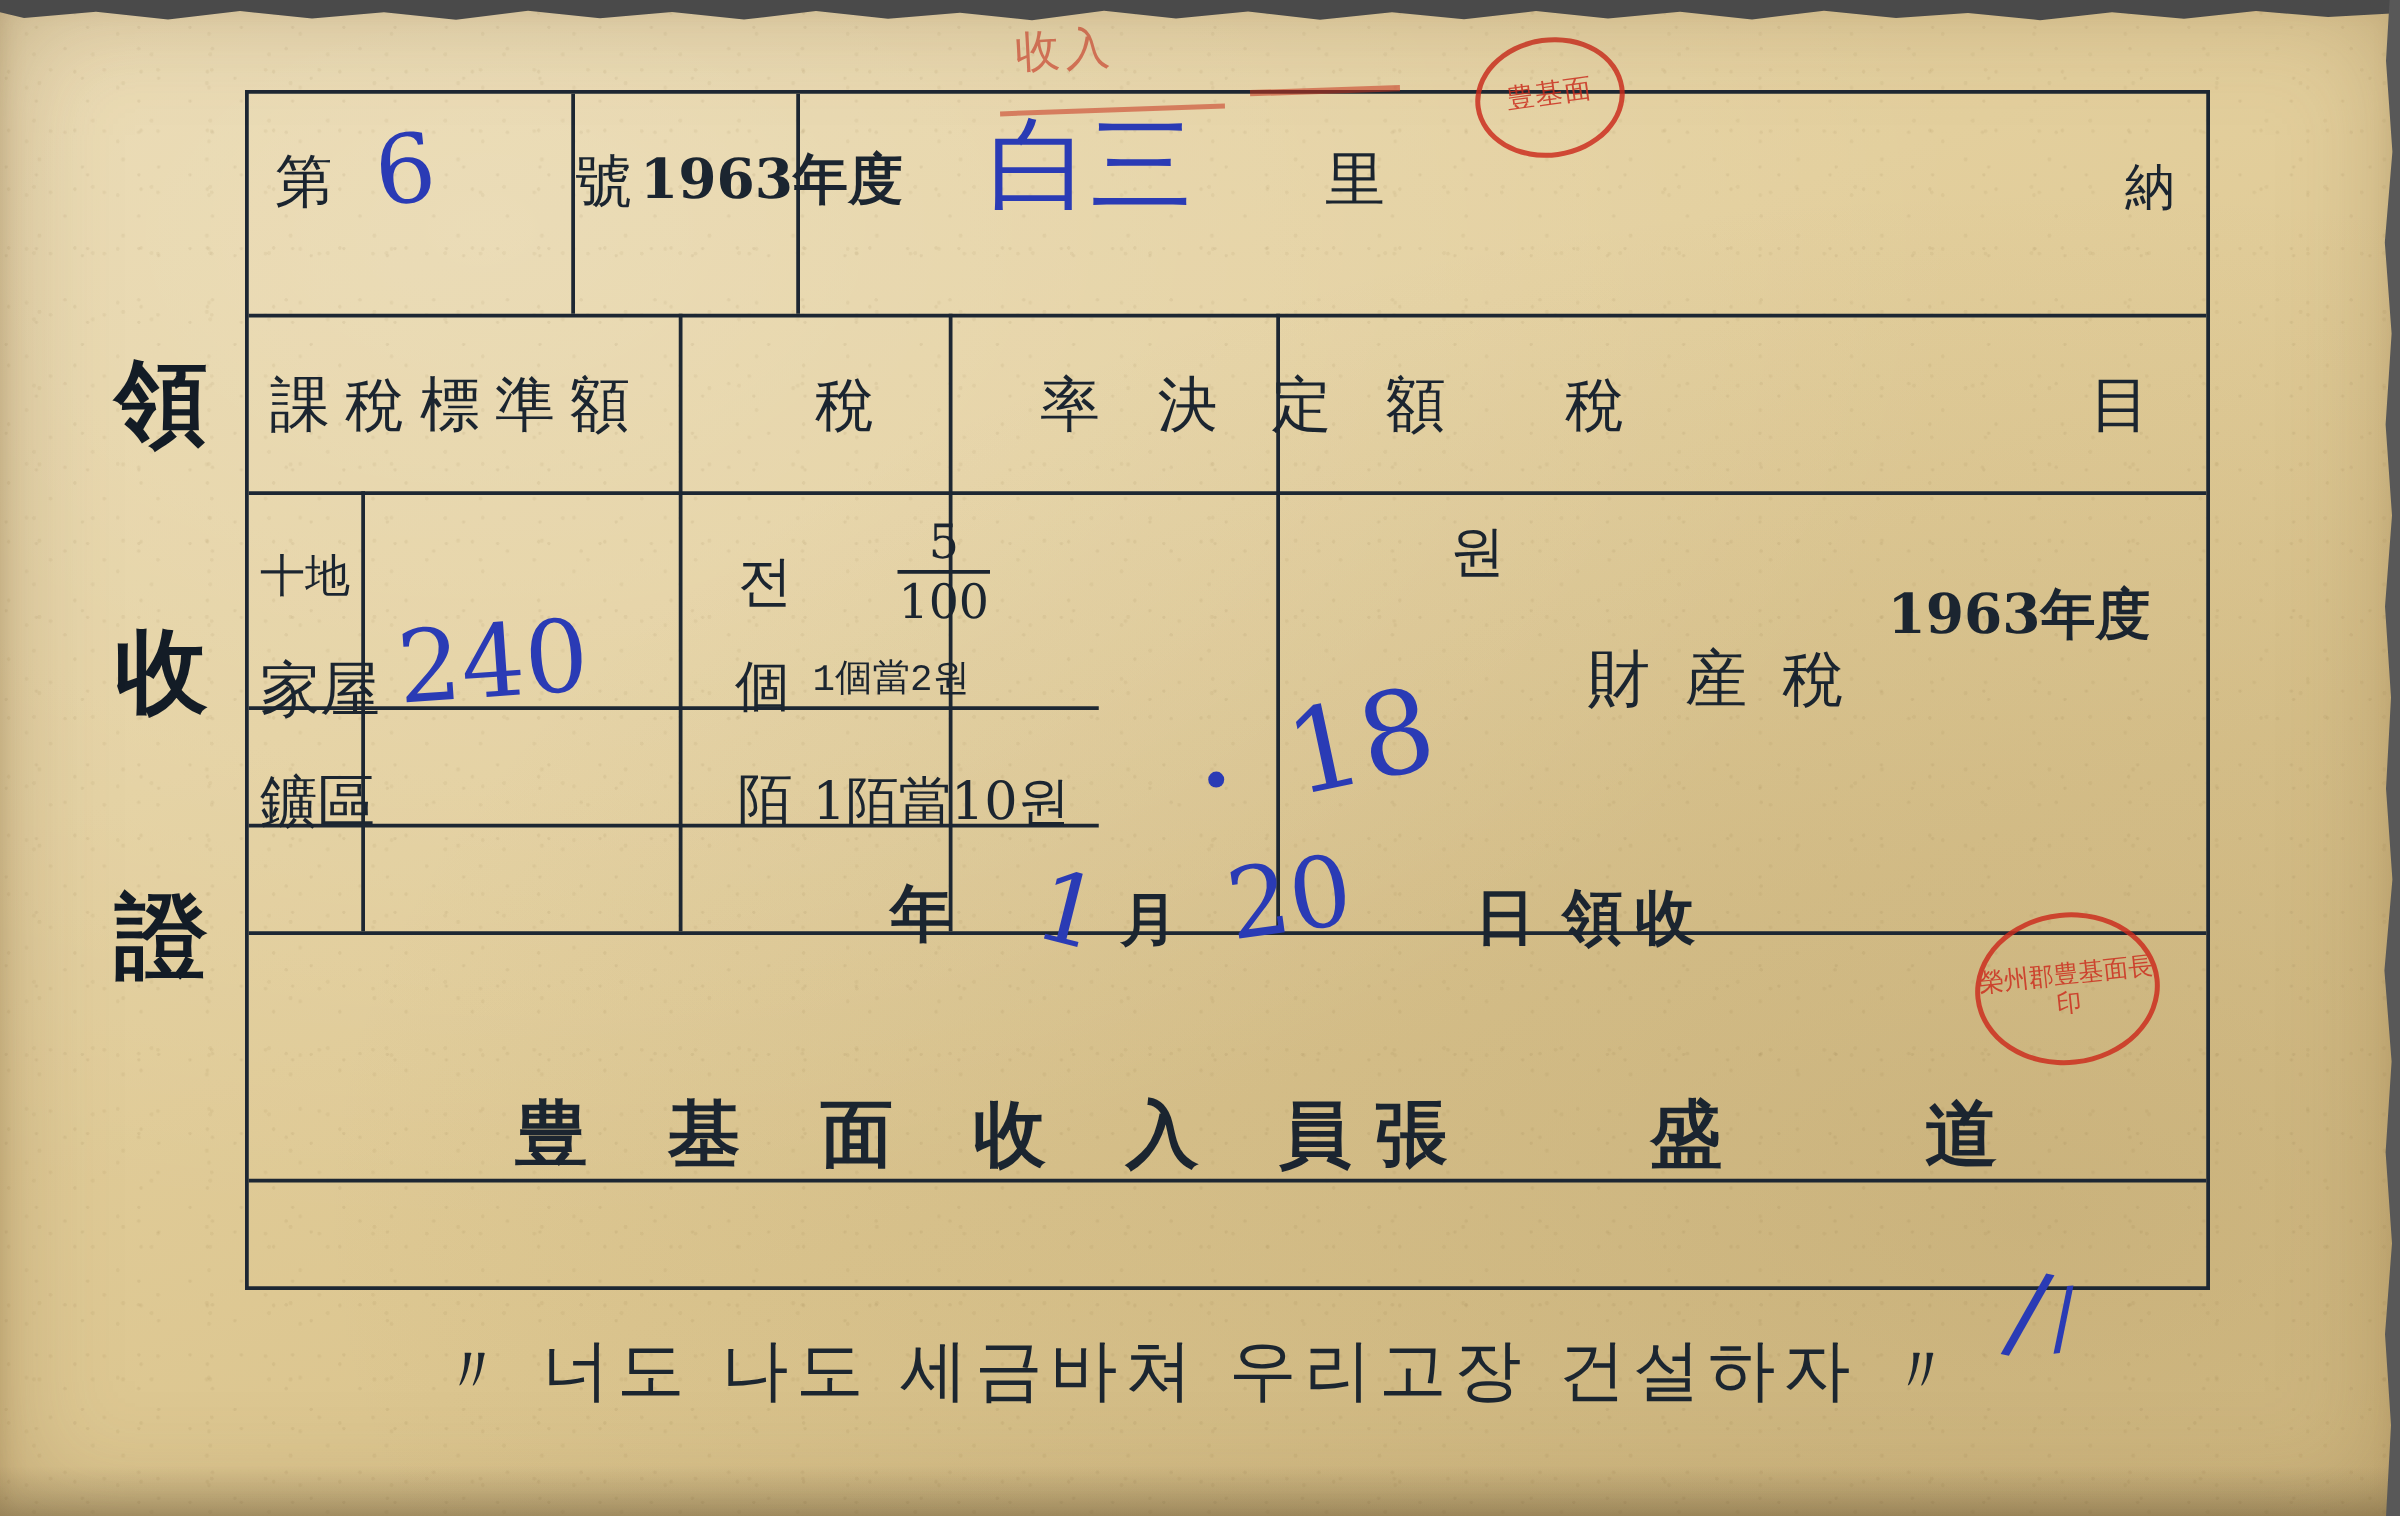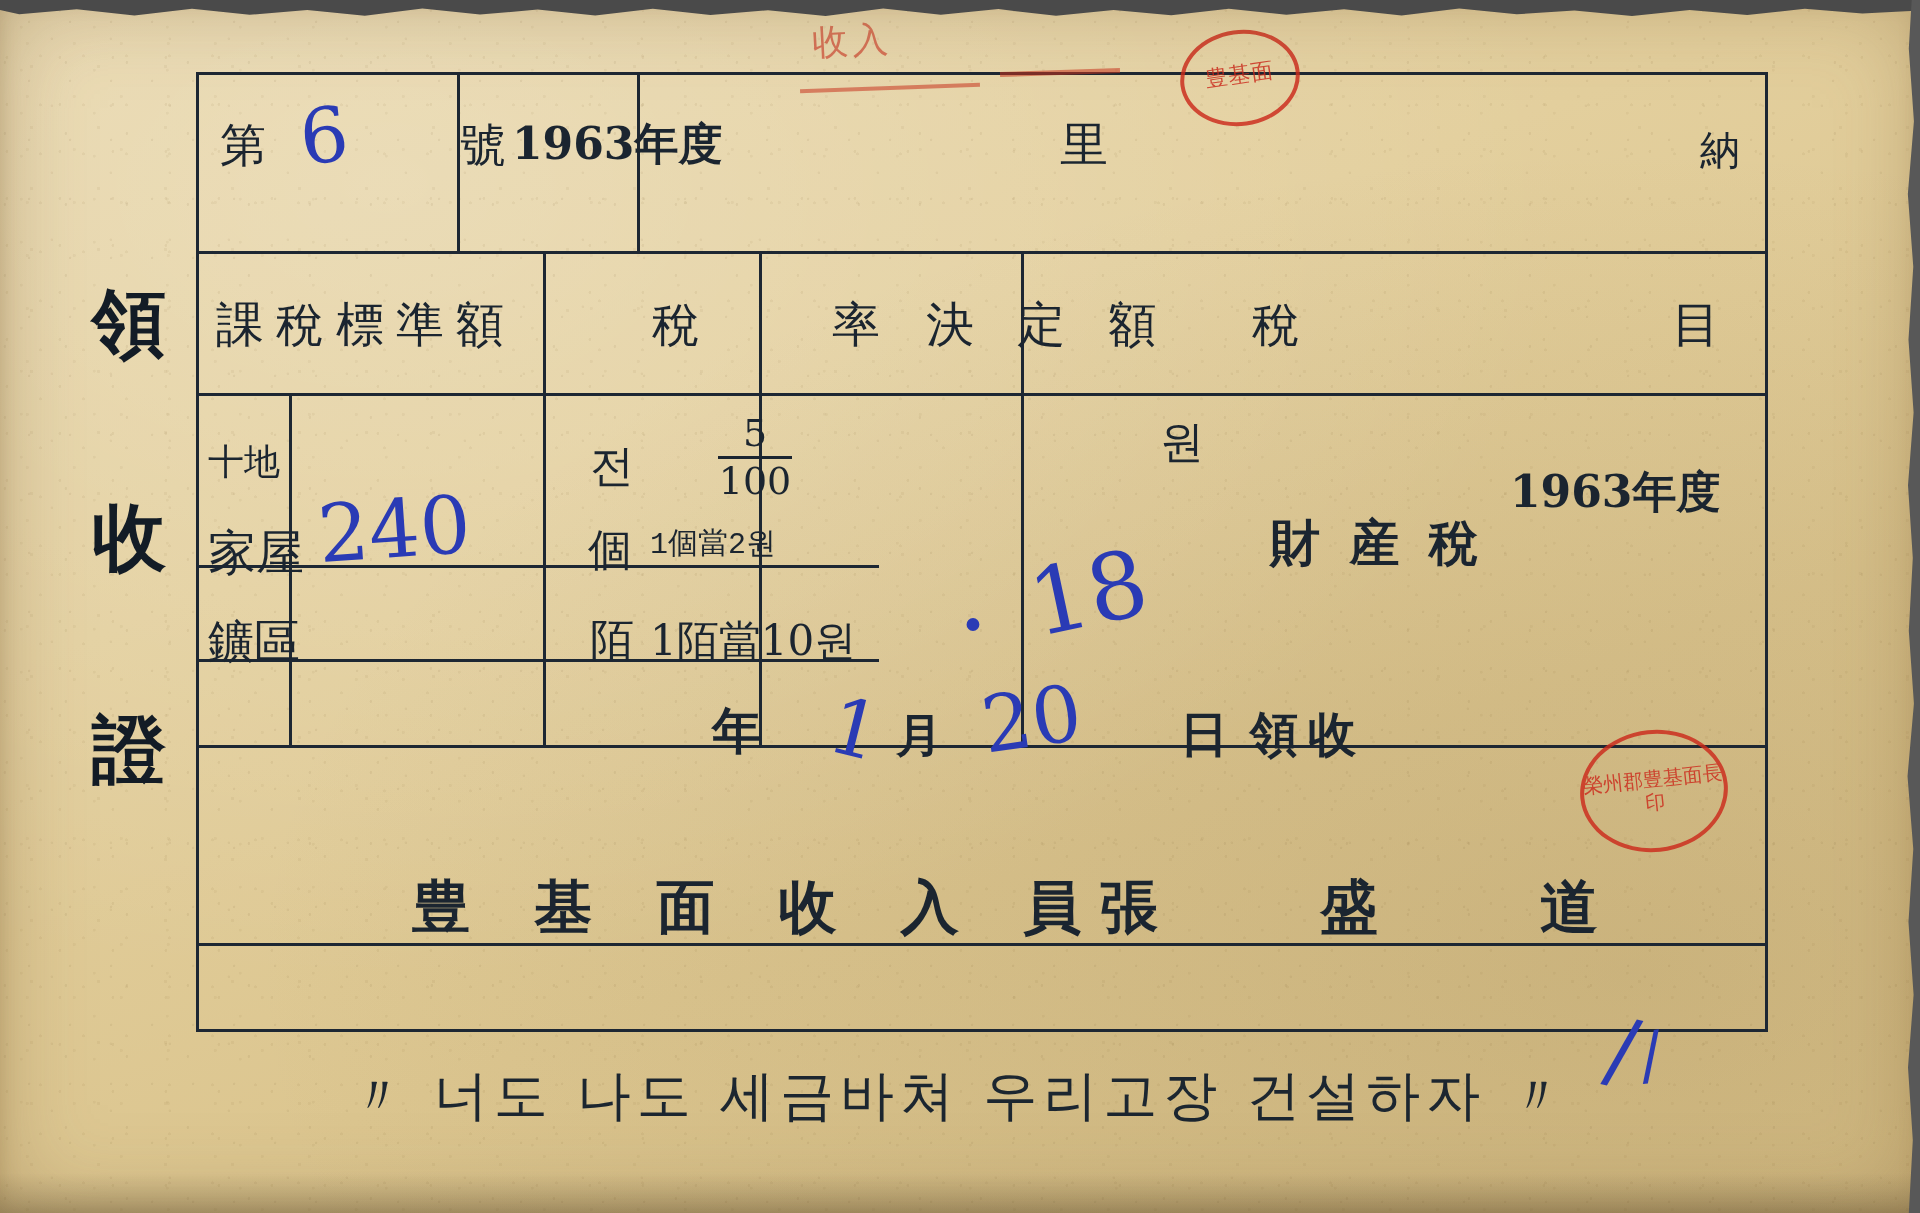--- a/index.html
+++ b/index.html
@@ -204,20 +204,21 @@
     <div class="rule-v" style="left:822px; top:176px; height:494px;"></div>
 
     <div class="rule-v" style="left:90px; top:318px; height:352px;"></div>
   </div>
 
   <div class="cjk" style="left:220px; top:122px; font-size:46px;">第</div>
   <div class="hand" style="left:300px; top:98px; font-size:76px; transform:rotate(-6deg);">6</div>
   <div class="cjk" style="left:460px; top:122px; font-size:46px;">號</div>
   <div class="cjk" style="left:512px; top:122px; font-size:44px; font-weight:700;">1963年度</div>
 
+  <div class="hand" style="left:790px; top:92px; font-size:82px;">白三</div>
   <div class="cjk" style="left:1060px; top:120px; font-size:48px;">里</div>
   <div class="cjk" style="left:1700px; top:130px; font-size:40px;">納</div>
 
   <div class="cjk" style="left:216px; top:300px; font-size:48px; letter-spacing:12px;">課稅標準額</div>
   <div class="cjk" style="left:652px; top:300px; font-size:48px; letter-spacing:12px;">稅　　率</div>
   <div class="cjk" style="left:926px; top:300px; font-size:48px; letter-spacing:14px;">決 定 額</div>
   <div class="cjk" style="left:1252px; top:300px; font-size:48px;">稅</div>
   <div class="cjk" style="left:1672px; top:300px; font-size:48px;">目</div>
 
   <div class="cjk" style="left:208px; top:444px; font-size:36px;">十地</div>
@@ -234,21 +235,21 @@
   <div class="cjk" style="left:650px; top:530px; font-size:30px;font-family:Liberation Mono, monospace;">1個當2원</div>
 
   <div class="cjk" style="left:208px; top:618px; font-size:46px;">鑛區</div>
   <div class="cjk" style="left:590px; top:618px; font-size:44px;">陌</div>
   <div class="cjk" style="left:650px; top:620px; font-size:42px;">1陌當10원</div>
 
   <div class="cjk" style="left:1160px; top:420px; font-size:44px;">원</div>
   <div class="hand" style="left:1030px; top:548px; font-size:92px; transform:rotate(-12deg);">18</div>
   <div class="pen-mark" style="left:960px; top:600px; font-size:44px;">•</div>
 
-  <div class="cjk" style="left:1270px; top:518px; font-size:50px; letter-spacing:6px;font-weight:bold;">財 産 稅</div>
+  <div class="cjk" style="left:1270px; top:518px; font-size:50px; letter-spacing:6px;">財 産 稅</div>
   <div class="cjk" style="left:1510px; top:470px; font-size:44px; font-weight:700;">1963年度</div>
 
   <div class="cjk" style="left:712px; top:706px; font-size:50px; font-weight:700;">年</div>
   <div class="hand" style="left:830px; top:690px; font-size:78px; transform:rotate(14deg);">1</div>
   <div class="cjk" style="left:896px; top:712px; font-size:46px; font-weight:700;">月</div>
   <div class="hand" style="left:982px; top:680px; font-size:78px; transform:rotate(-8deg);">20</div>
   <div class="cjk" style="left:1180px; top:710px; font-size:48px; font-weight:700;">日</div>
   <div class="cjk" style="left:1250px; top:710px; font-size:48px; font-weight:700; letter-spacing:10px;">領收</div>
 
   <div class="cjk" style="left:412px; top:878px; font-size:58px; font-weight:700; letter-spacing:22px;">豊 基 面 收 入 員</div>

